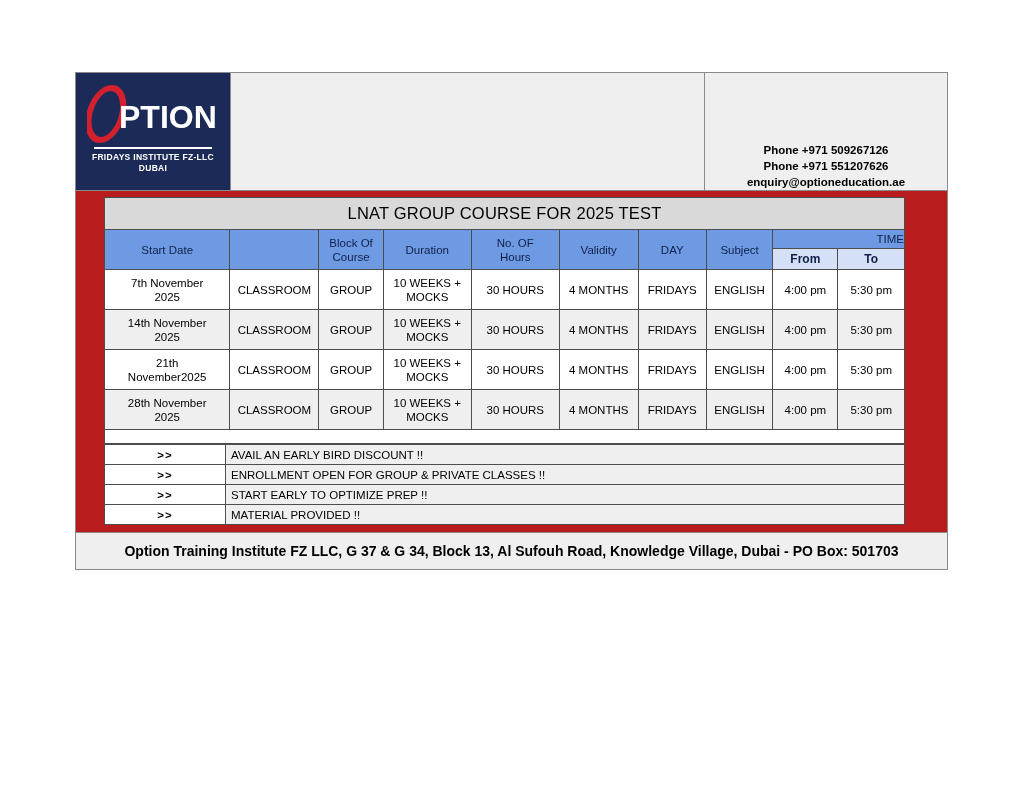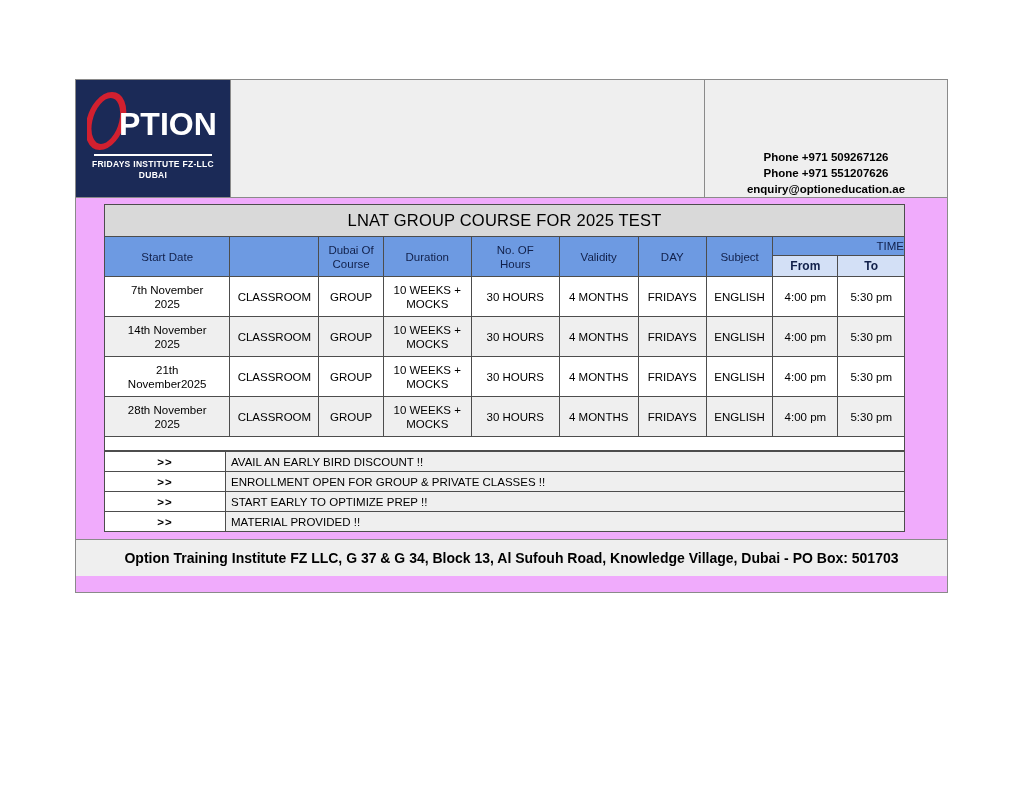--- a/index.html
+++ b/index.html
@@ -14,21 +14,21 @@
     font-family: "Liberation Sans", sans-serif;
     color: #000000;
     overflow: hidden;
     position: relative;
   }
 
   
   .sheet {
     position: absolute;
     left: 75px;
-    top: 79px;
+    top: 72px;
     width: 873px;          
     border: 1px solid #8a8a8a;
     box-sizing: border-box;
     background: #ffffff;
   }
 
   
   .masthead {
     display: flex;
     align-items: stretch;
@@ -106,22 +106,22 @@
   .contact-line {
     font-size: 11.5px;
     font-weight: bold;
     line-height: 16px;
     color: #000;
     white-space: nowrap;
   }
 
   
   .body-region {
-    background: #f0abfc;
-    padding: 6px 0 16px 0;
+    background: #b91c1c;
+    padding: 6px 0 0 0;
     position: relative;
   }
   .table-holder {
     margin-left: 28px;       
     margin-right: 42px;
     background: #ffffff;
   }
 
   table.grid {
     border-collapse: collapse;
@@ -284,21 +284,21 @@
 
         <tbody>
             <tr>
           <td class="title-band" colspan="10">LNAT GROUP COURSE FOR 2025 TEST</td>
         </tr>
 
         <tr>
           <td class="hcell" rowspan="2">Start Date</td>
           <td class="hcell" rowspan="2"></td>
           <td class="hcell" rowspan="2">
-            <span>Dubai Of</span><br>
+            <span>Block Of</span><br>
             <span>Course</span>
           </td>
           <td class="hcell" rowspan="2">Duration</td>
           <td class="hcell" rowspan="2">
             <span>No. OF</span><br>
             <span>Hours</span>
           </td>
           <td class="hcell" rowspan="2">Validity</td>
           <td class="hcell" rowspan="2">DAY</td>
           <td class="hcell" rowspan="2">Subject</td>

